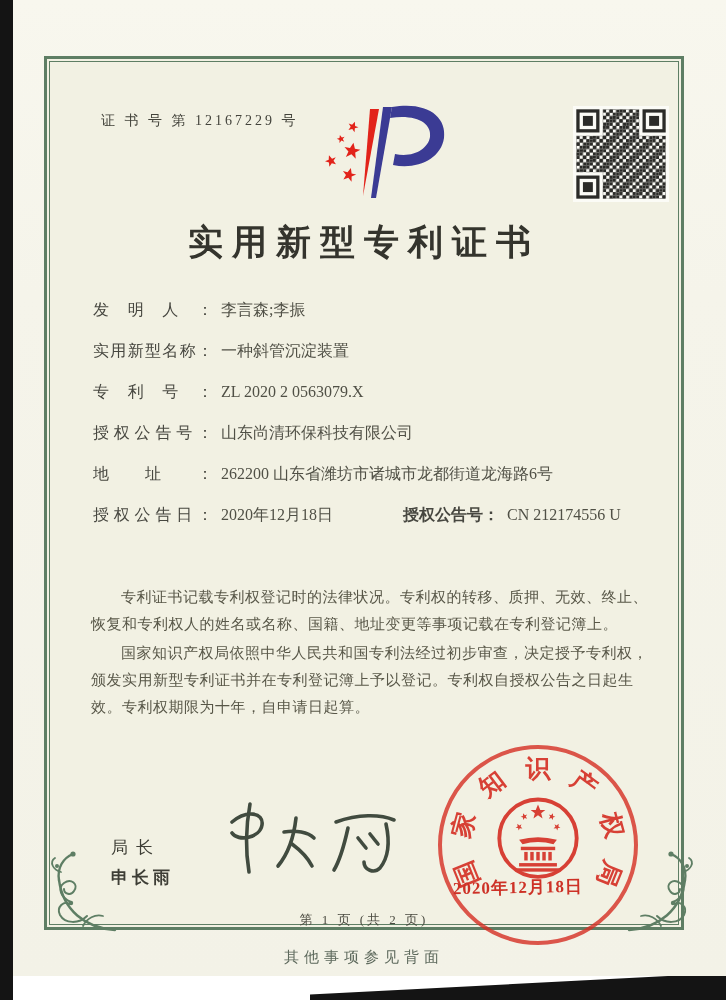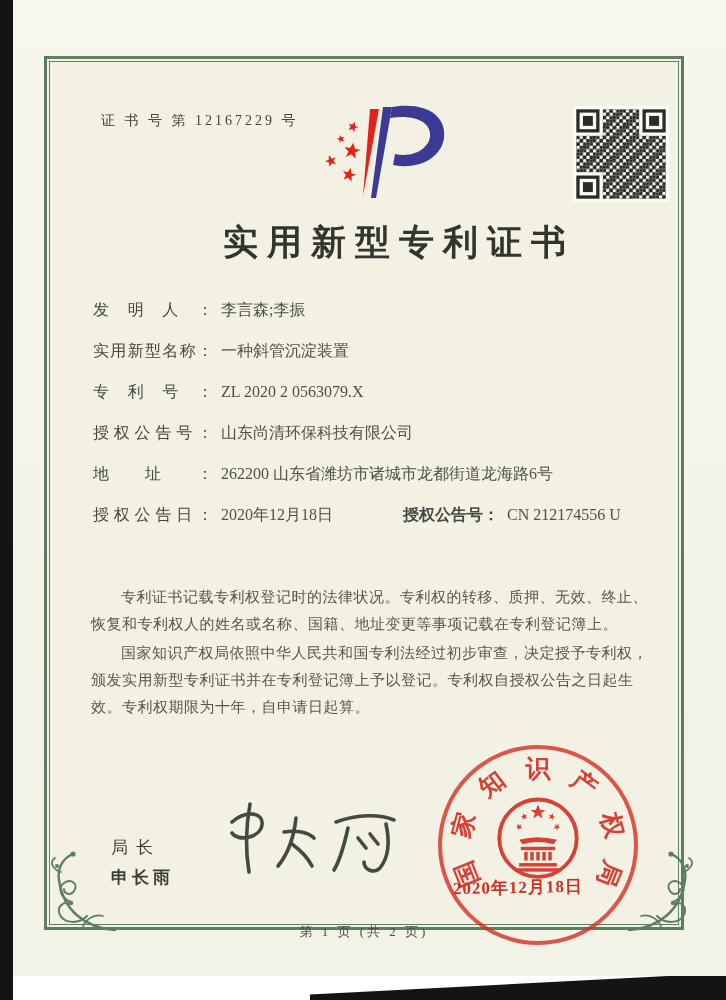--- a/index.html
+++ b/index.html
@@ -13,42 +13,42 @@
   .frame{position:absolute;left:31px;top:56px;width:640px;height:874px;
          border:3px solid #5e7e64;background:#f2f1e3;box-sizing:border-box;}
   .frame-inner{position:absolute;inset:2px;border:1px solid #5e7e64;}
   .orn{position:absolute;z-index:4;}
   .orn-left{left:22px;top:846px;}
   .orn-right{left:608px;top:846px;transform:scaleX(-1);}
   .cert-no{position:absolute;left:88px;top:112px;font-size:14px;letter-spacing:3px;color:#43433b;z-index:3;}
   .logo{position:absolute;left:300px;top:99px;z-index:3;}
   .qr{position:absolute;left:560px;top:106px;z-index:3;}
   .title{position:absolute;left:31px;top:219px;width:640px;margin:0;text-align:center;
-         font-size:35px;font-weight:bold;letter-spacing:9px;color:#34342d;z-index:3;padding-left:35px;}
+         font-size:35px;font-weight:bold;letter-spacing:9px;color:#34342d;z-index:3;}
   .fields{position:absolute;left:80px;top:300px;width:566px;z-index:3;font-size:16px;color:#4b4b42;}
   .row{height:26px;margin-bottom:15px;white-space:nowrap;}
   .lbl{display:inline-block;width:120px;text-align:justify;text-align-last:justify;color:#474740;}
   .val{display:inline-block;margin-left:8px;color:#505046;}
   .val-fixed{width:162px;}
   .lbl2{display:inline-block;margin-left:20px;color:#474740;font-weight:bold;}
   .paras{position:absolute;left:78px;top:584px;width:560px;z-index:3;}
   .paras p{margin:0 0 3px 0;font-size:15px;line-height:1.78;text-indent:2em;color:#585748;
            letter-spacing:0.5px;}
   .director-label{position:absolute;left:98px;top:836px;font-size:17px;letter-spacing:8px;color:#3e3e36;z-index:3;text-align:right;}
   .director-name{position:absolute;left:98px;top:866px;font-size:17px;letter-spacing:4px;color:#3e3e36;z-index:3;font-weight:bold;}
   .sig{position:absolute;left:195px;top:792px;z-index:4;}
   .seal{position:absolute;left:425px;top:745px;width:200px;height:200px;z-index:5;
         border:4px solid rgba(213,47,36,0.85);border-radius:50%;box-sizing:border-box;opacity:0.95;}
   .sc{position:absolute;left:50%;top:50%;font-size:25px;font-weight:bold;color:#d6372c;
       transform:translate(-50%,-50%) rotate(var(--a)) translateY(-77px);}
   .emblem{position:absolute;left:53px;top:42px;}
   .seal-date{position:absolute;left:440px;top:876px;font-size:17px;color:#cd3126;z-index:6;
              letter-spacing:1px;transform:rotate(-1deg);font-weight:bold;}
   .page-note{position:absolute;left:31px;top:911px;width:640px;text-align:center;font-size:13px;
-             letter-spacing:3px;color:#4c4c42;z-index:3;margin-top:12px;}
+             letter-spacing:3px;color:#4c4c42;z-index:3;}
   .back-note{position:absolute;left:31px;top:948px;width:640px;text-align:center;font-size:15px;
              letter-spacing:5px;color:#5d695c;z-index:3;}
 </style>
 </head>
 <body>
 
 <div class="scene">
 
   <div class="edge-left"></div>
   <div class="edge-bottom"></div>
@@ -210,15 +210,16 @@
             <rect x="55" y="70" width="4" height="10"></rect>
           <rect x="62" y="70" width="4" height="10"></rect>
           <rect x="28" y="83" width="44" height="4"></rect>
           <rect x="24" y="89" width="52" height="4"></rect>
         </g>
       </svg>
     </div>
     <div class="seal-date">2020年12月18日</div>
 
     <div class="page-note">第 1 页 (共 2 页)</div>
+    <div class="back-note">其他事项参见背面</div>
 
   </div>
 </div>
 
 </body></html>

